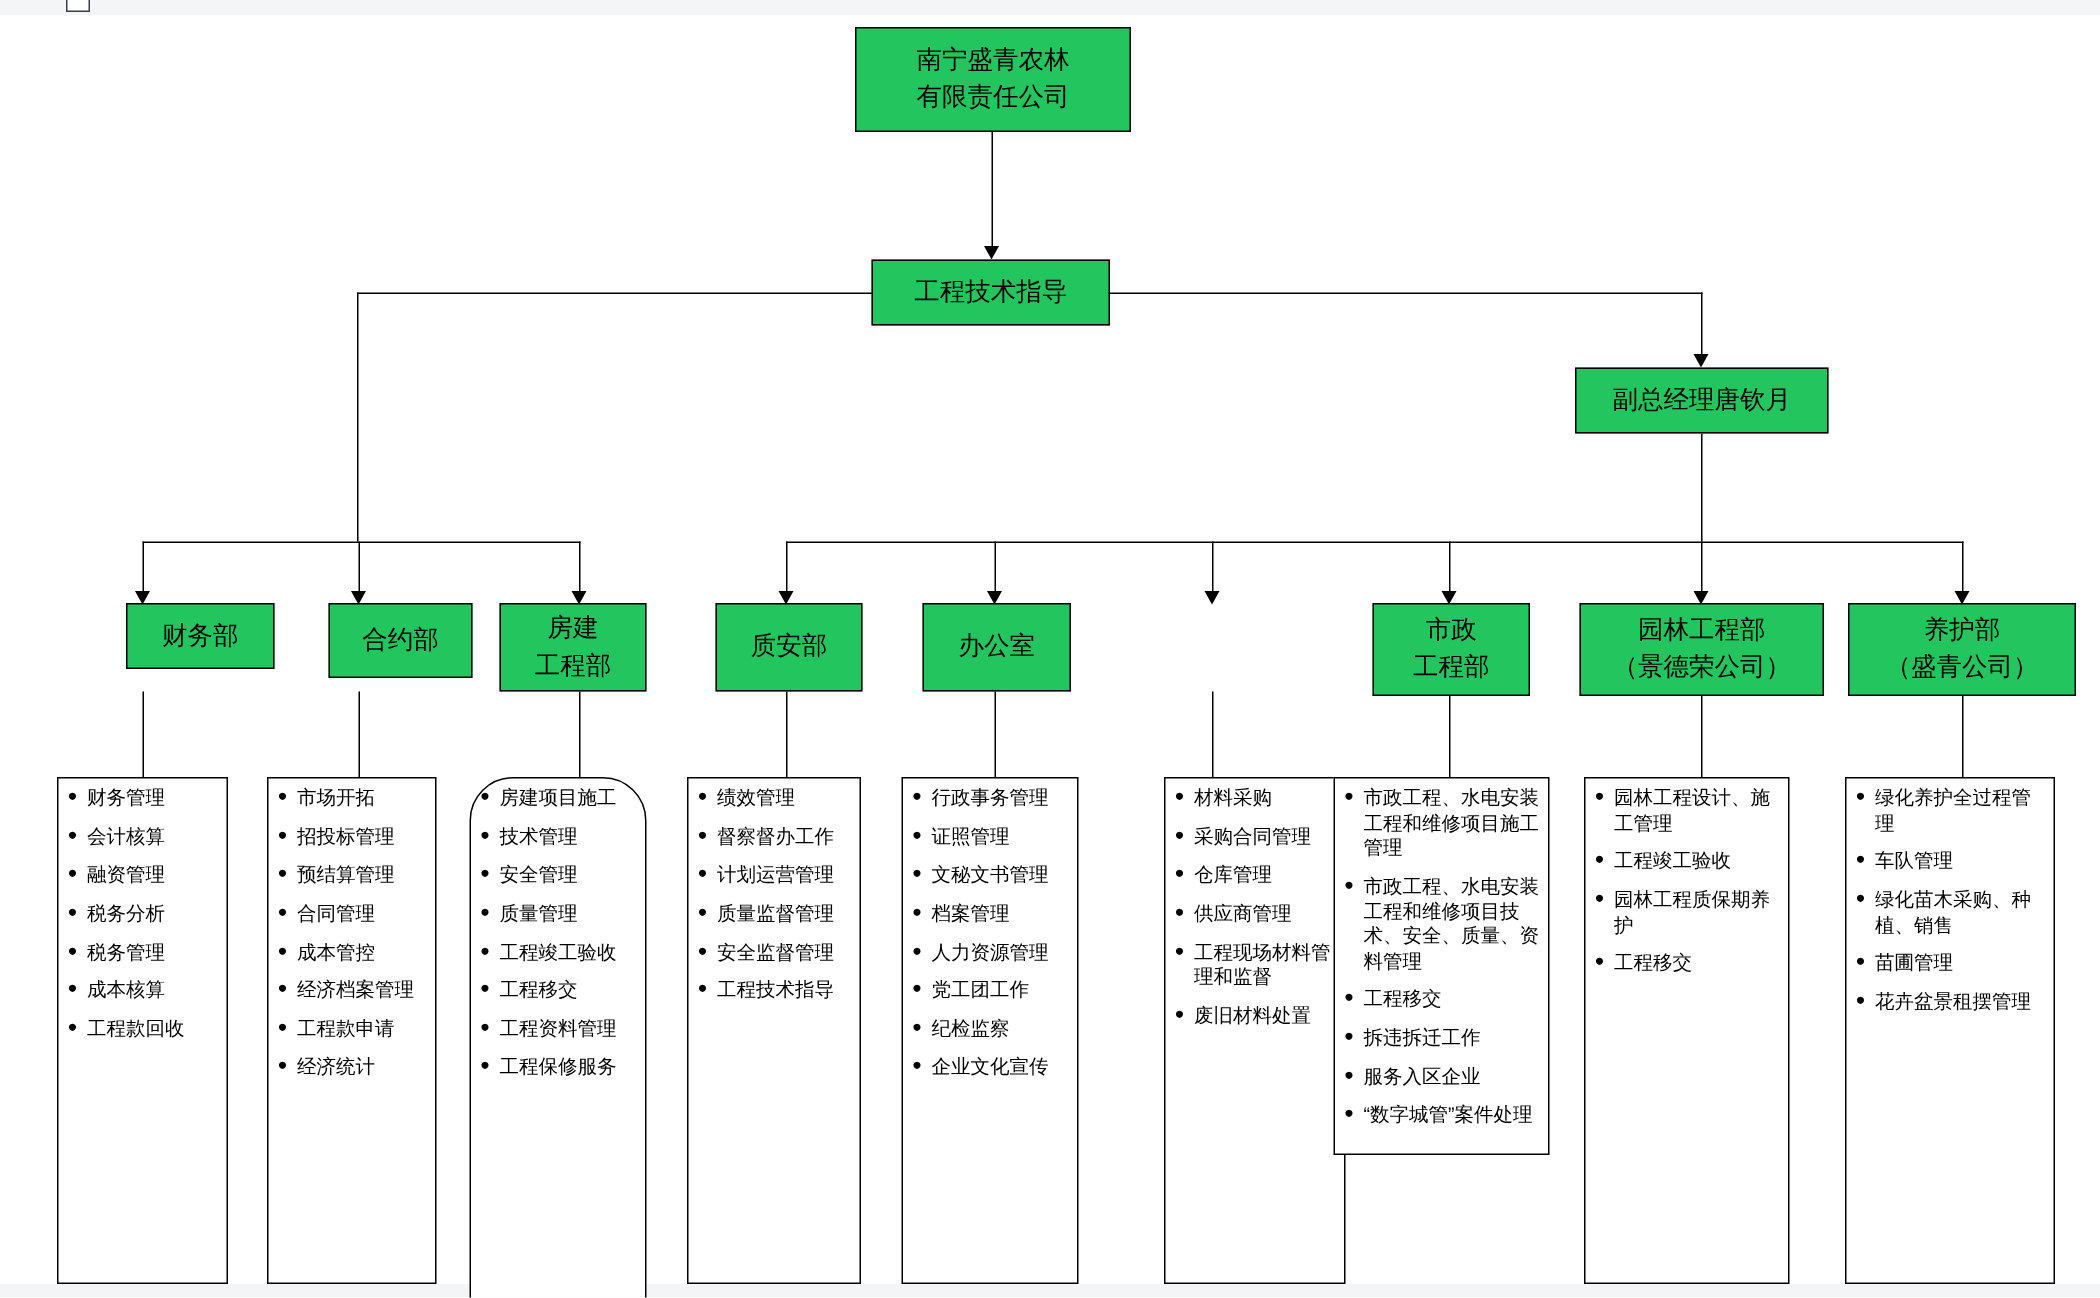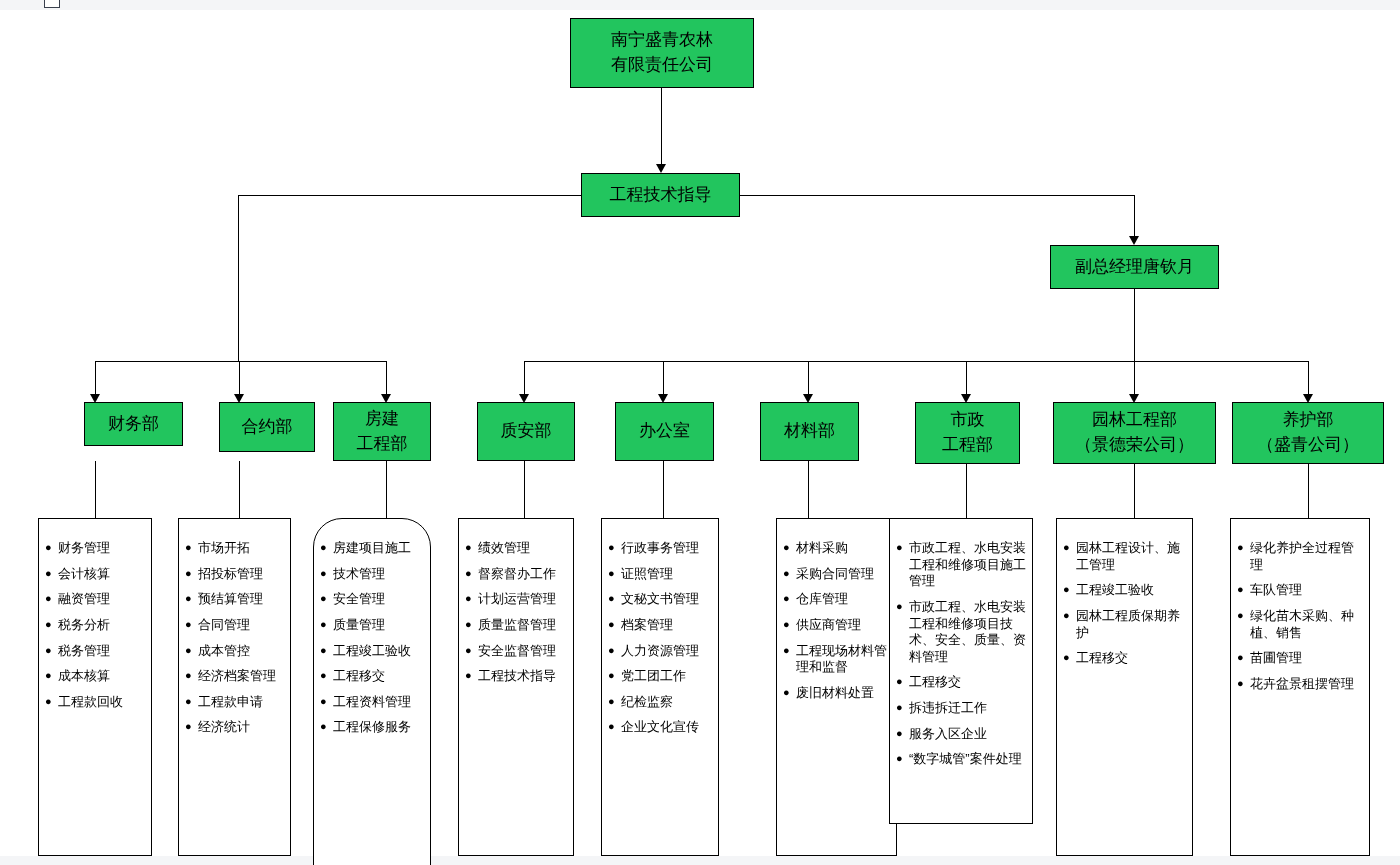--- a/index.html
+++ b/index.html
@@ -37,21 +37,21 @@
   .t-root{font-size:17px;}
   .t-gm{font-size:17px;}
   .t-dept{font-size:17px;}
 
   
   .panel{
     position:absolute;
     border:1px solid #000;
     background:#fff;
     box-sizing:border-box;
-    padding:21px 5px 6px 6px;
+    padding:5px 5px 6px 6px;
     font-size:13px;
     line-height:1.0;
   }
   .panel .item{
     display:block;
     position:relative;
     padding-left:13px;
     margin-bottom:9px;
     line-height:1.28;
     text-indent:0;
@@ -146,24 +146,20 @@
   <div class="node t-dept" style="left:333px;top:402px;width:98px;height:59px;">
     <span class="ln">房建</span>
     <span class="ln">工程部</span>
   </div>
   <div class="node t-dept" style="left:477px;top:402px;width:98px;height:59px;">
     <span class="ln">质安部</span>
     <span class="ln"></span>
   </div>
   <div class="node t-dept" style="left:615px;top:402px;width:99px;height:59px;">
     <span class="ln">办公室</span>
-    <span class="ln"></span>
-  </div>
-  <div class="node t-dept" style="left:760px;top:402px;width:99px;height:59px;">
-    <span class="ln">材料部</span>
     <span class="ln"></span>
   </div>
   <div class="node t-dept" style="left:915px;top:402px;width:105px;height:62px;">
     <span class="ln">市政</span>
     <span class="ln">工程部</span>
   </div>
   <div class="node t-dept" style="left:1053px;top:402px;width:163px;height:62px;">
     <span class="ln">园林工程部</span>
     <span class="ln">（景德荣公司）</span>
   </div>
@@ -316,21 +312,21 @@
       <span class="item">
         <span class="cont">供应商管理</span>
       </span>
       <span class="item">
         <span class="cont">工程现场材料管理和监督</span>
       </span>
       <span class="item">
         <span class="cont">废旧材料处置</span>
       </span>
     </div>
-  <div class="panel" style="left:889px;top:518px;width:144px;height:306px;">
+  <div class="panel" style="left:889px;top:518px;width:144px;height:252px;">
       <span class="item">
         <span class="cont">市政工程、水电安装工程和维修项目施工管理</span>
       </span>
       <span class="item">
         <span class="cont">市政工程、水电安装工程和维修项目技术、安全、质量、资料管理</span>
       </span>
       <span class="item">
         <span class="cont">工程移交</span>
       </span>
       <span class="item">

